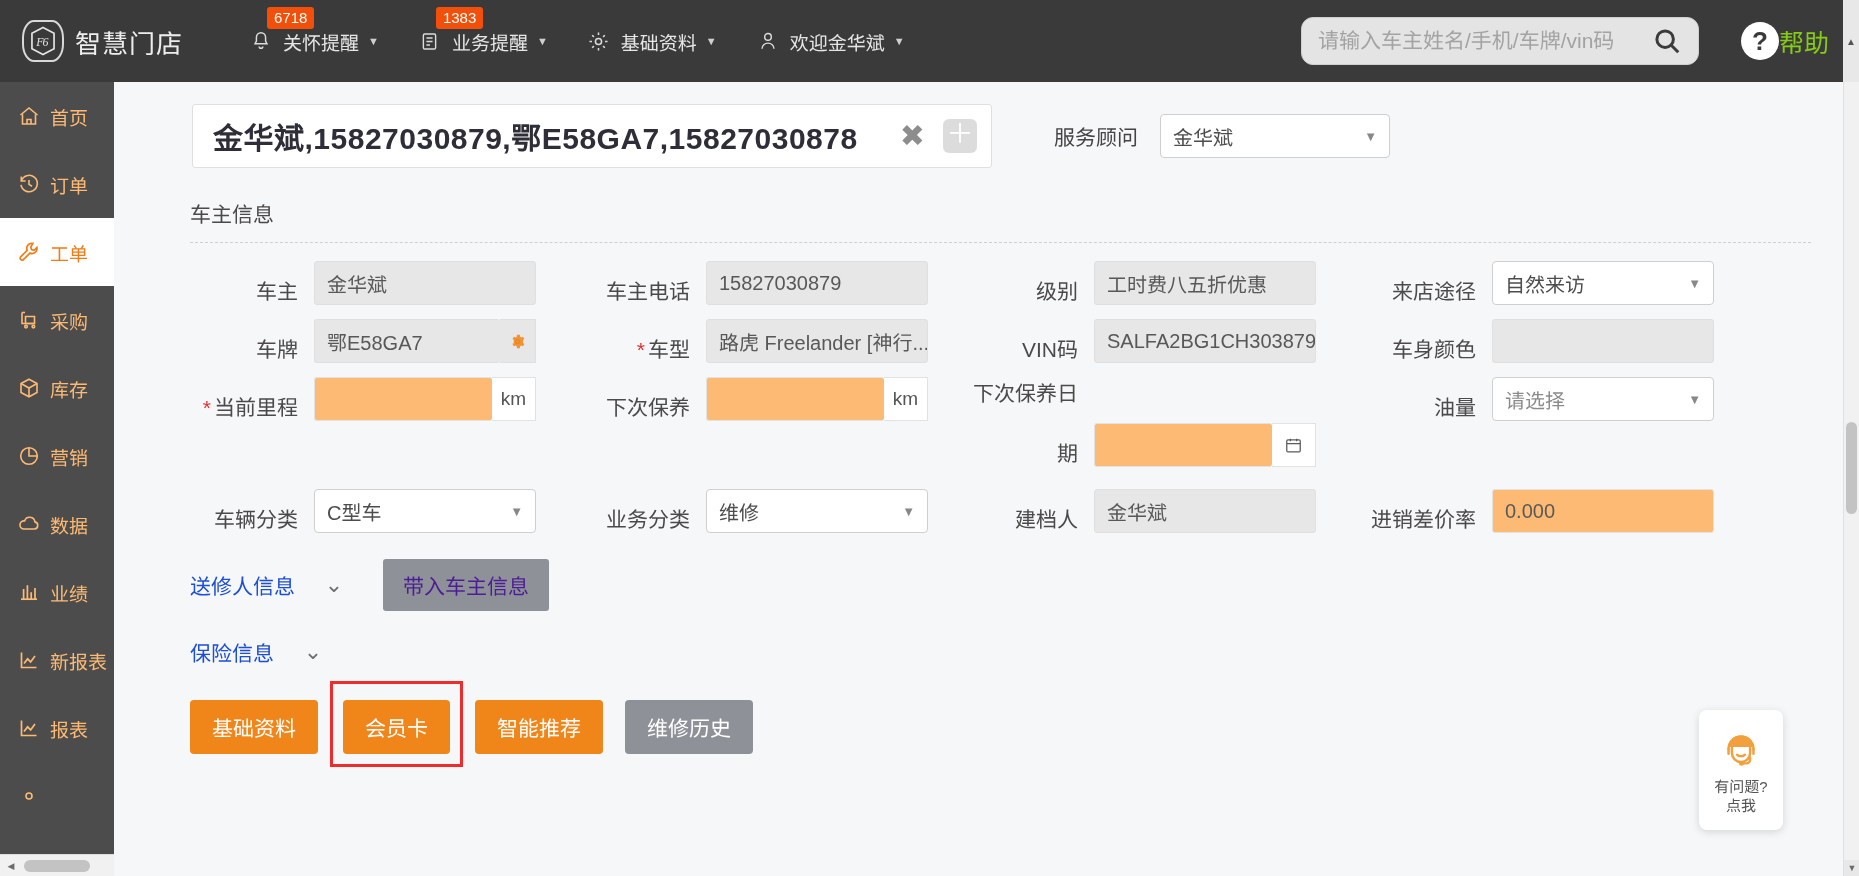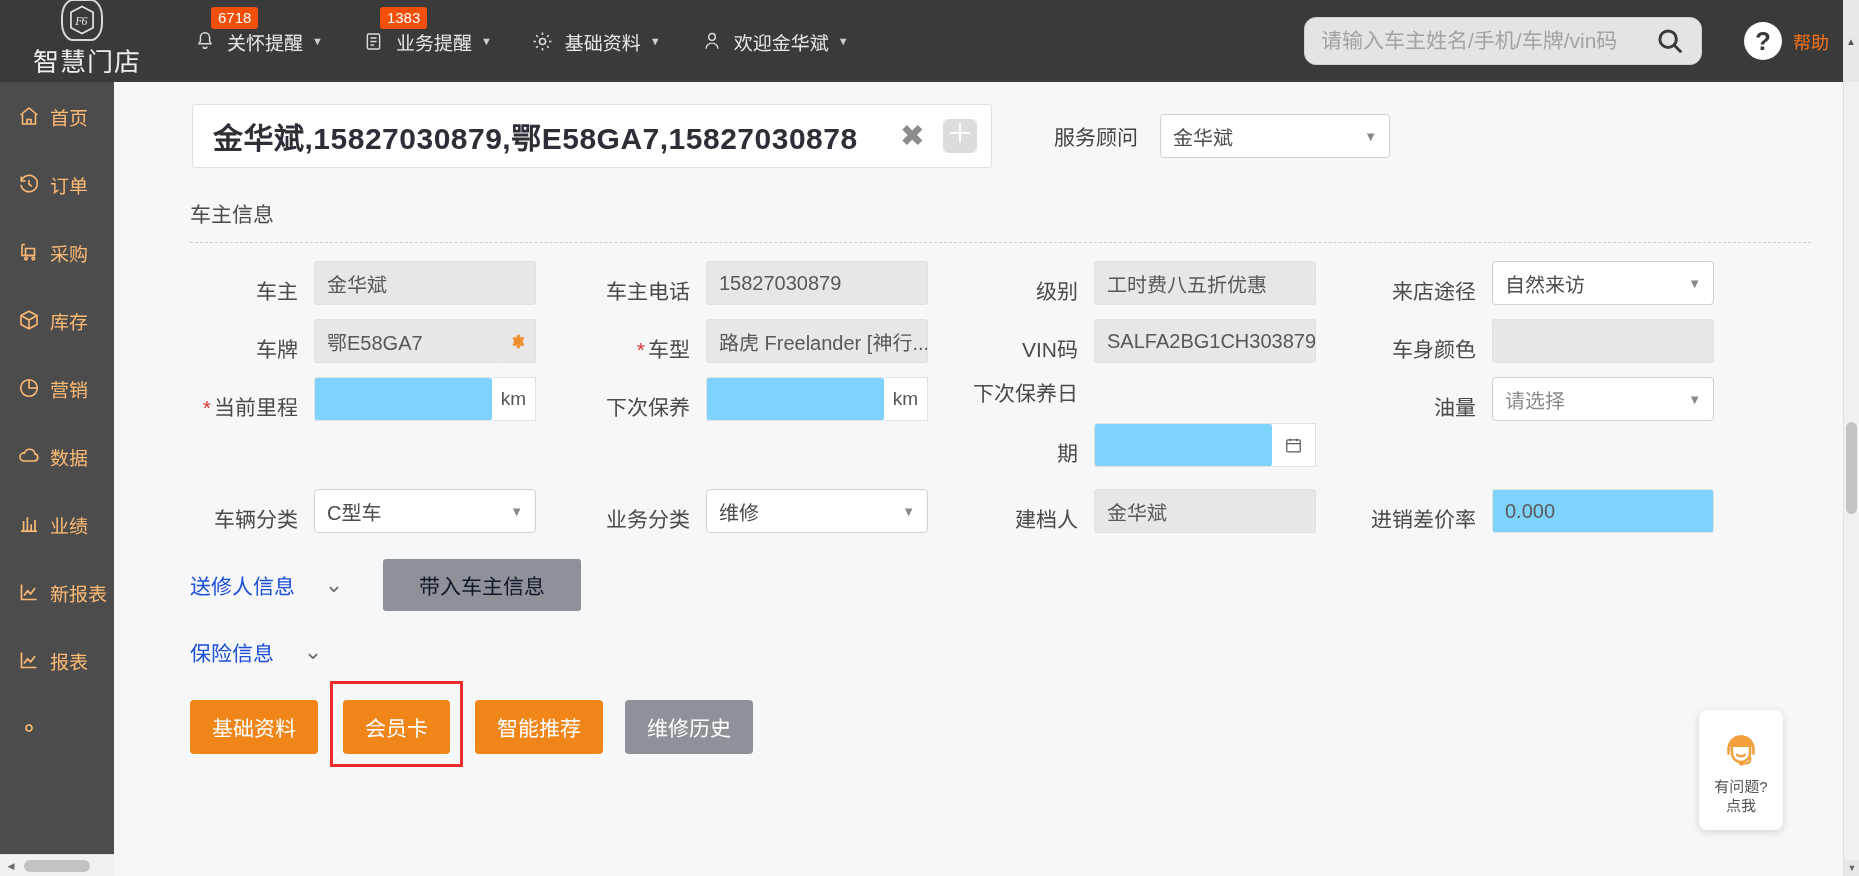--- a/index.html
+++ b/index.html
@@ -13,23 +13,22 @@
   }
   
   .topbar {
     position: absolute; top: 0; left: 0;
     width: 1859px; height: 82px;
     background: #3a3a3a;
     display: flex; align-items: center;
   }
   .brand {
     display: flex; align-items: center;
-    margin-left: 22px; margin-right: 40px;
+    margin-left: 22px; margin-right: 54px;
     height: 84px;
-    flex-direction: column;
   }
   .brand-logo {
     width: 42px; height: 42px;
     border: 2px solid #d8d8d8;
     border-radius: 12px / 18px;
     display: flex; align-items: center; justify-content: center;
     color: #e3e3e3; font-size: 17px; font-style: italic;
     font-family: "Liberation Serif", serif;
     letter-spacing: -1px;
   }
@@ -88,21 +87,21 @@
   .help-btn {
     display: flex; align-items: center; cursor: pointer;
     margin-left: 42px; margin-right: 12px;
   }
   .help-circle {
     width: 38px; height: 38px; border-radius: 50%;
     background: #fff; color: #3a3a3a;
     display: flex; align-items: center; justify-content: center;
     font-size: 26px; font-weight: bold;
   }
-  .help-label { color: #f97316; font-size: 18px; margin-left: 11px; }
+  .help-label { color: #84cc16; font-size: 25px; }
 
   
   .sidebar {
     position: absolute; top: 82px; left: 0;
     width: 114px; height: 794px;
     background: #4c4c4c;
     overflow: hidden;
   }
   .side-item {
     height: 68px;
@@ -192,21 +191,21 @@
   .fcell .flabel {
     font-size: 21px; color: #4a4a4a;
     width: 124px; text-align: right;
     padding-right: 16px;
     white-space: nowrap;
   }
   .req { color: #e03131; margin-right: 3px; }
   .fin {
     width: 222px; height: 44px;
     border: 1px solid #e2e2e2; border-radius: 3px;
-    background: #7dd3fc;
+    background: #fdba74;
     display: flex; align-items: center;
     padding: 0 12px;
     font-size: 20px; color: #5a5a5a;
     overflow: hidden; white-space: nowrap;
   }
   .fin.ro { background: #e7e7e7; border-color: #e0e0e0; color: #585858; }
   .fin.empty-ro { background: #e7e7e7; border-color: #e0e0e0; }
   .fsel {
     width: 222px; height: 44px;
     border: 1px solid #cfcfcf; border-radius: 4px;
@@ -253,23 +252,23 @@
     display: flex; align-items: center;
     padding-left: 76px; margin-top: 26px;
   }
   .collapse-title { font-size: 21px; color: #1d4ed8; margin-right: 26px; }
   .chev {
     font-size: 22px; color: #6d6d6d; cursor: pointer;
     width: 26px; text-align: center;
   }
   .btn-grey {
     margin-left: 36px;
-    background: #8e9298; color: #0f172a;
+    background: #8e9298; color: #4c1d95;
     border: 0; border-radius: 3px;
-    font-size: 21px; padding: 11px 36px;
+    font-size: 21px; padding: 11px 20px;
     cursor: pointer;
     font-family: "Liberation Sans", sans-serif;
   }
 
   
   .actions {
     display: flex; align-items: center;
     padding-left: 76px; margin-top: 30px;
   }
   .btn-orange {
@@ -454,20 +453,28 @@
     <span class="side-ico">
       <svg viewBox="0 0 24 24" width="24" height="24" fill="none" stroke="currentColor" stroke-width="1.6">
         <path d="M4.3 9A8.2 8.2 0 1 1 4 12.8"></path>
           <path d="M4.3 4.6V9H8.7"></path>
           <path d="M12 8v4.4l3 1.8"></path>
       </svg>
     </span>
     <span>订单</span>
   </div>
 
+  <div class="side-item active">
+    <span class="side-ico">
+      <svg viewBox="0 0 24 24" width="24" height="24" fill="none" stroke="currentColor" stroke-width="1.7">
+        <path d="M15.8 3.4a5 5 0 0 0-5.6 6.9L3.6 16.9a2 2 0 0 0 2.8 2.8l6.6-6.6a5 5 0 0 0 6.9-5.6l-2.8 2.8-2.6-.7-.7-2.6z"></path>
+      </svg>
+    </span>
+    <span>工单</span>
+  </div>
 
   <div class="side-item">
     <span class="side-ico">
       <svg viewBox="0 0 24 24" width="24" height="24" fill="none" stroke="currentColor" stroke-width="1.6">
         <path d="M5 4.5v11h13"></path>
           <path d="M5 4.5h3"></path>
           <path d="M8.5 8.5h9v7h-9z"></path>
         <circle cx="9" cy="18.6" r="1.3"></circle>
           <circle cx="16.4" cy="18.6" r="1.3"></circle>
       </svg>

